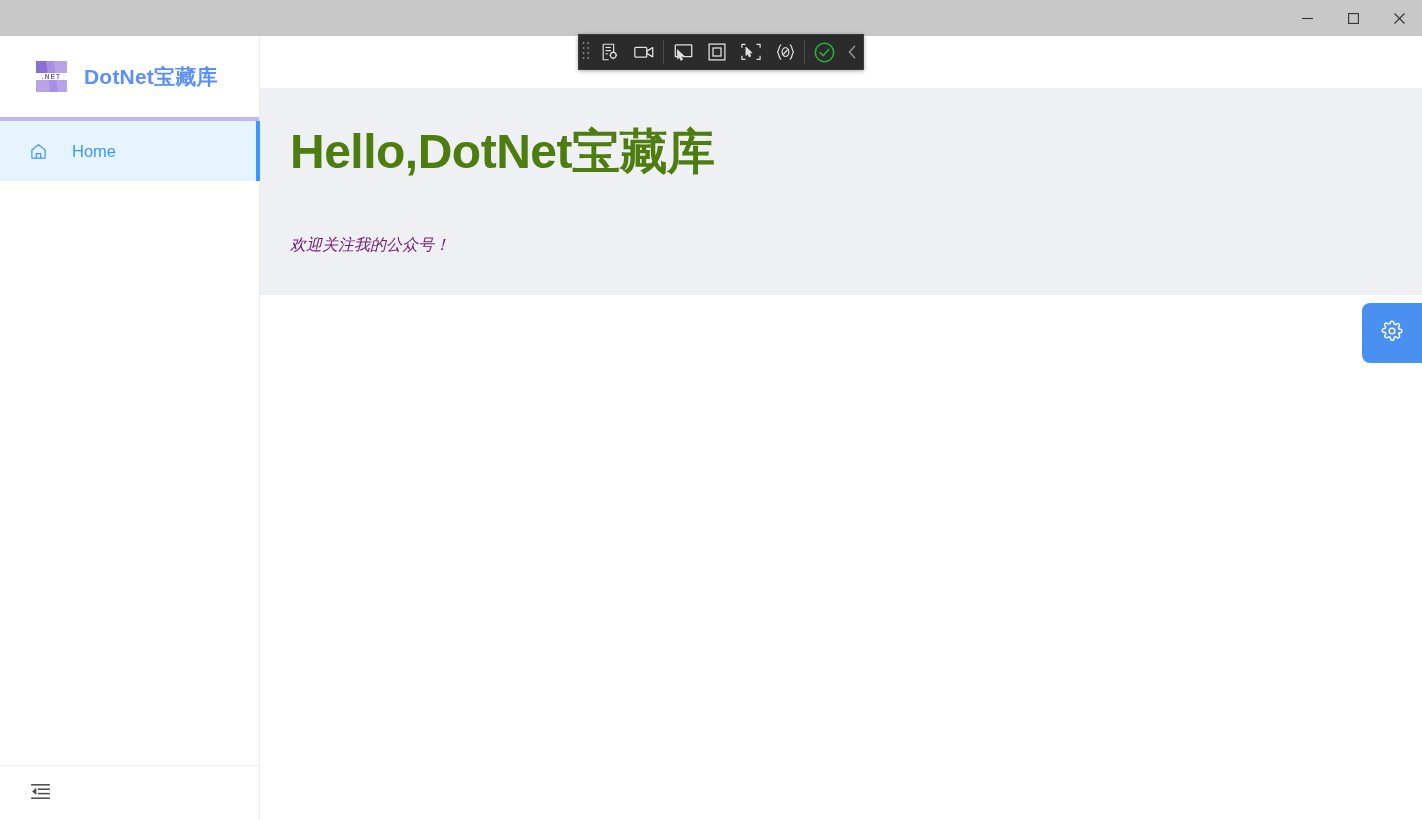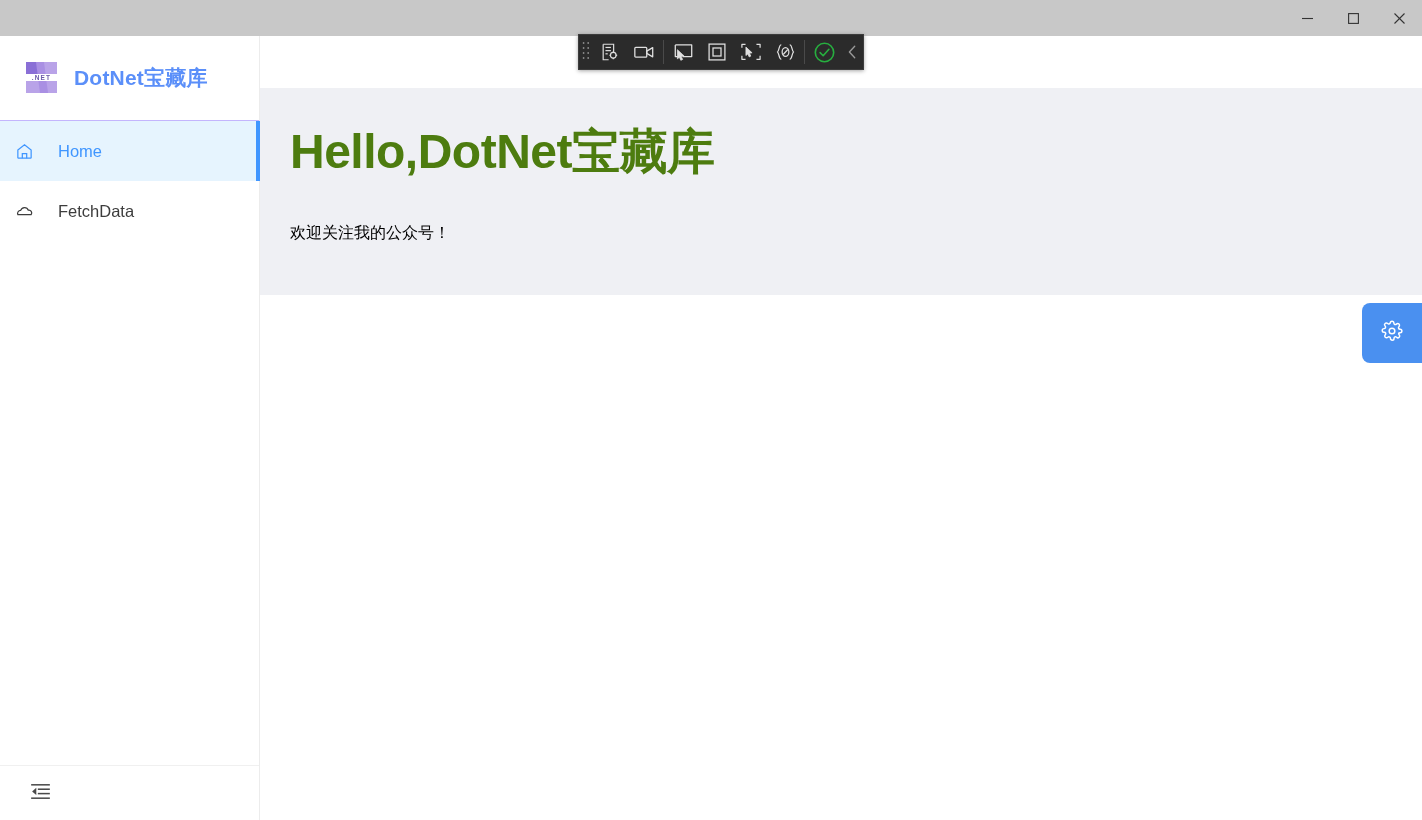--- a/index.html
+++ b/index.html
@@ -48,23 +48,23 @@
     width: 260px;
     height: 784px;
     background: #ffffff;
     border-right: 1px solid #ececec;
   }
 
   #brand {
     height: 85px;
     display: flex;
     align-items: center;
-    padding-left: 24px;
+    padding-left: 34px;
     gap: 14px;
-    border-bottom: 1px solid #c4b5fd;
+    border-bottom: 4px solid #c4b5fd;
   }
 
   #brand-logo {
     width: 36px;
     height: 36px;
     flex: 0 0 36px;
     position: relative;
   }
 
   #brand-title {
@@ -75,21 +75,21 @@
     white-space: nowrap;
   }
 
   #nav { padding-top: 0; }
 
   .nav-item {
     position: relative;
     height: 60px;
     display: flex;
     align-items: center;
-    padding-left: 14px;
+    padding-left: 28px;
     gap: 24px;
     cursor: pointer;
     color: #3d3d3d;
     font-size: 16.5px;
   }
   .nav-item .nav-icon {
     width: 20px;
     height: 20px;
     display: flex;
     align-items: center;
@@ -156,23 +156,24 @@
 
   #hero-title {
     font-size: 48px;
     font-weight: bold;
     color: #4d7c0f;
     line-height: 1.15;
     letter-spacing: -0.5px;
   }
 
   #hero-subtitle {
-    margin-top: 44px;
+    margin-top: 56px;
     font-size: 16px;
-    color: #000000;
+    color: #701a75;
+    font-style: italic;
   }
 
   
   #settings-fab {
     position: absolute;
     right: 0;
     top: 303px;
     width: 60px;
     height: 60px;
     background: #4a90f0;
@@ -272,28 +273,20 @@
         <span class="nav-icon">
           <svg width="19" height="19" viewBox="0 0 20 20" fill="none" stroke="currentColor" stroke-width="1.3">
             <path d="M3 8.4 L10 3 L17 8.4 V16.5 A0.6 0.6 0 0 1 16.4 17 H3.6 A0.6 0.6 0 0 1 3 16.5 Z"></path>
             <path d="M7.7 17 V12.3 H12.3 V17"></path>
           </svg>
         </span>
         <span>Home</span>
       </div>
 
 
-      <div class="nav-item">
-        <span class="nav-icon">
-          <svg width="19" height="19" viewBox="0 0 20 20" fill="none" stroke="currentColor" stroke-width="1.3" stroke-linejoin="round">
-            <path d="M3 13.3 A3.1 3.1 0 0 1 6 8.9 A4.2 4.2 0 0 1 14 8.6 A3 3 0 0 1 17 13.3 Z"></path>
-          </svg>
-        </span>
-        <span>FetchData</span>
-      </div>
 
     </div>
 
     <div id="sidebar-footer">
       <div id="collapse-btn">
         <span>
           <svg width="21" height="21" viewBox="0 0 22 22" stroke="currentColor" stroke-width="1.6" stroke-linecap="square" fill="none">
             <line x1="2" y1="4" x2="20" y2="4"></line>
             <line x1="9" y1="8.6" x2="20" y2="8.6"></line>
             <line x1="9" y1="13.2" x2="20" y2="13.2"></line>

